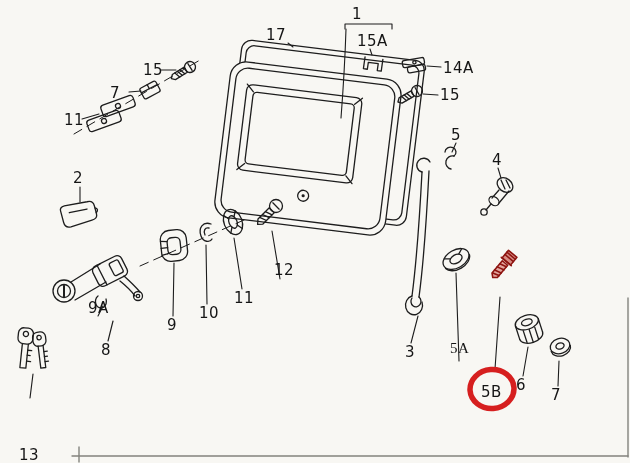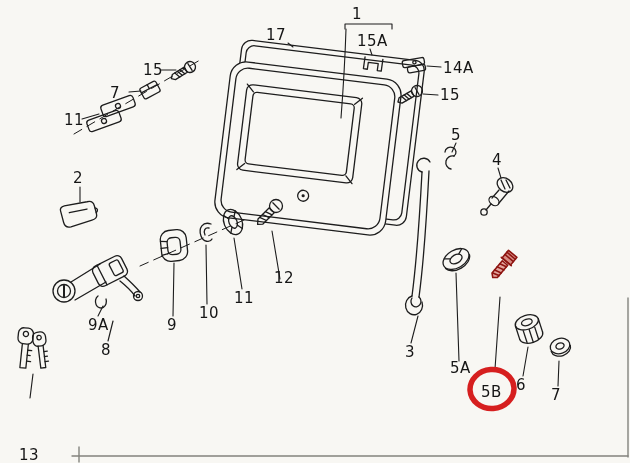--- a/index.html
+++ b/index.html
@@ -277,27 +277,27 @@
       <span class="part-label" style="left: 357px; top: 33px;">15A</span>
       <span class="part-label" style="left: 266px; top: 27px;">17</span>
       <span class="part-label" style="left: 443px; top: 60px;">14A</span>
       <span class="part-label" style="left: 440px; top: 87px;">15</span>
       <span class="part-label" style="left: 143px; top: 62px;">15</span>
       <span class="part-label" style="left: 110px; top: 85px;">7</span>
       <span class="part-label" style="left: 64px; top: 112px;">11</span>
       <span class="part-label" style="left: 451px; top: 127px;">5</span>
       <span class="part-label" style="left: 492px; top: 152px;">4</span>
       <span class="part-label" style="left: 73px; top: 170px;">2</span>
-      <span class="part-label" style="left: 274px; top: 270px;">12</span>
+      <span class="part-label" style="left: 274px; top: 262px;">12</span>
       <span class="part-label" style="left: 234px; top: 290px;">11</span>
       <span class="part-label" style="left: 199px; top: 305px;">10</span>
       <span class="part-label" style="left: 167px; top: 317px;">9</span>
-      <span class="part-label" style="left: 88px; top: 317px;">9A</span>
+      <span class="part-label" style="left: 88px; top: 300px;">9A</span>
       <span class="part-label" style="left: 101px; top: 342px;">8</span>
       <span class="part-label" style="left: 405px; top: 344px;">3</span>
-      <span class="part-label" style="left: 450px; top: 360px;">5A</span>
+      <span class="part-label" style="left: 450px; top: 340px; font-family: Liberation Serif, serif;">5A</span>
       <span class="part-label" style="left: 481px; top: 384px;">5B</span>
       <span class="part-label" style="left: 516px; top: 377px;">6</span>
       <span class="part-label" style="left: 551px; top: 387px;">7</span>
       <span class="part-label" style="left: 19px; top: 399px; margin-top: 48px;">13</span>
     </div>
 
 </div>
 
 </body></html>

